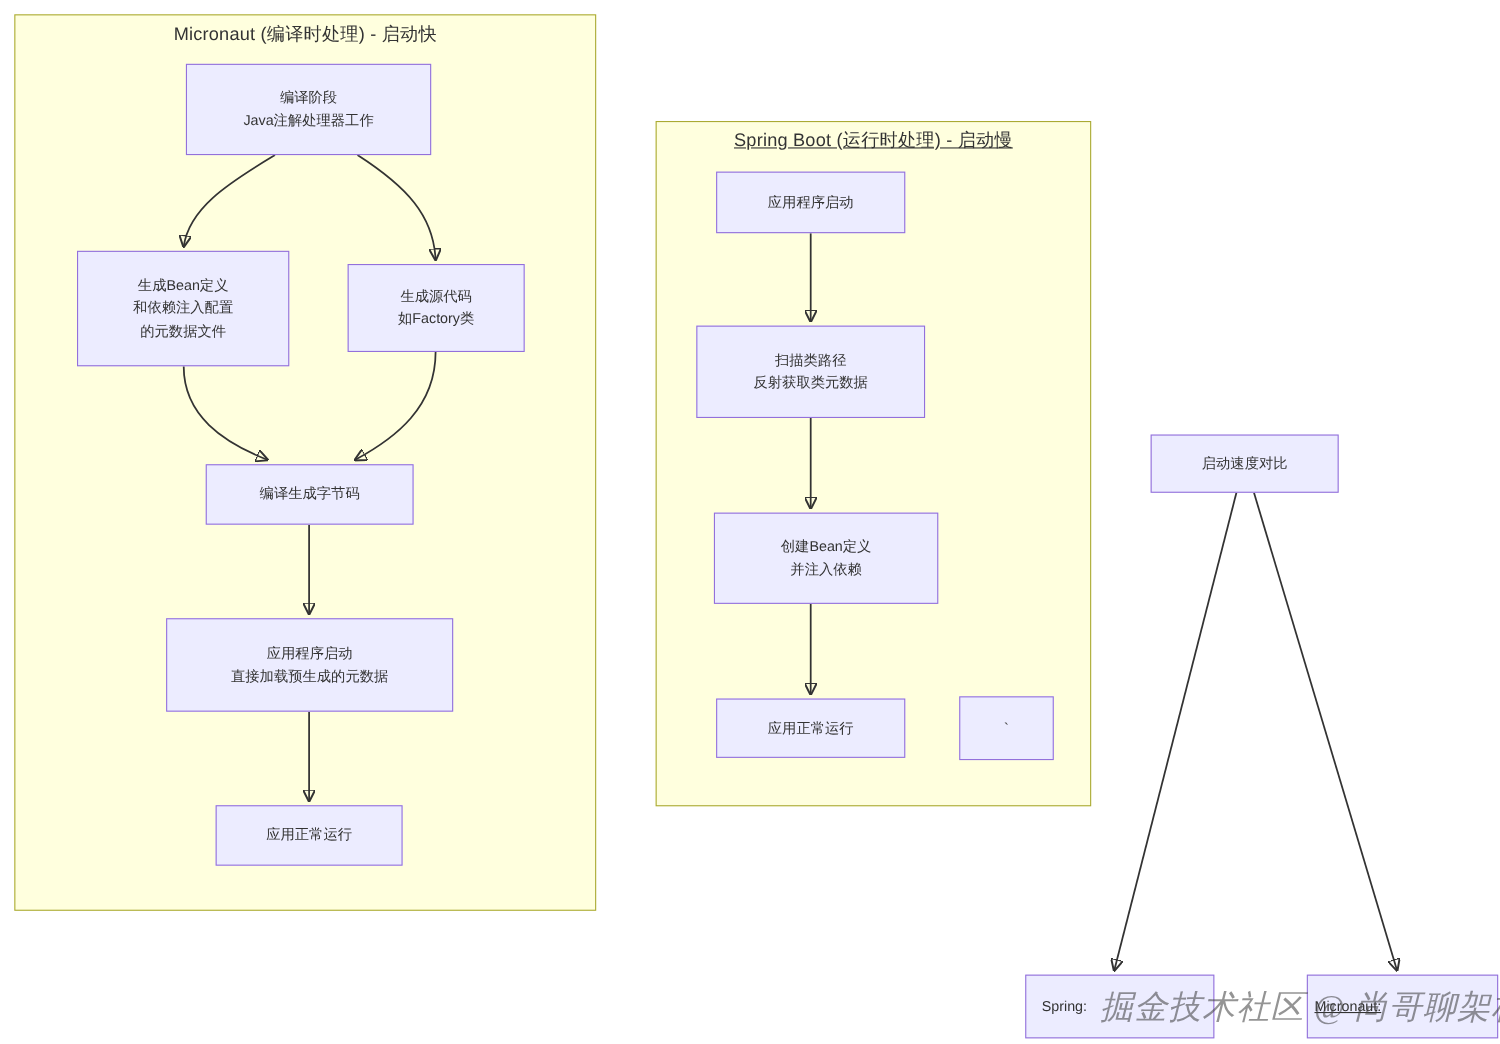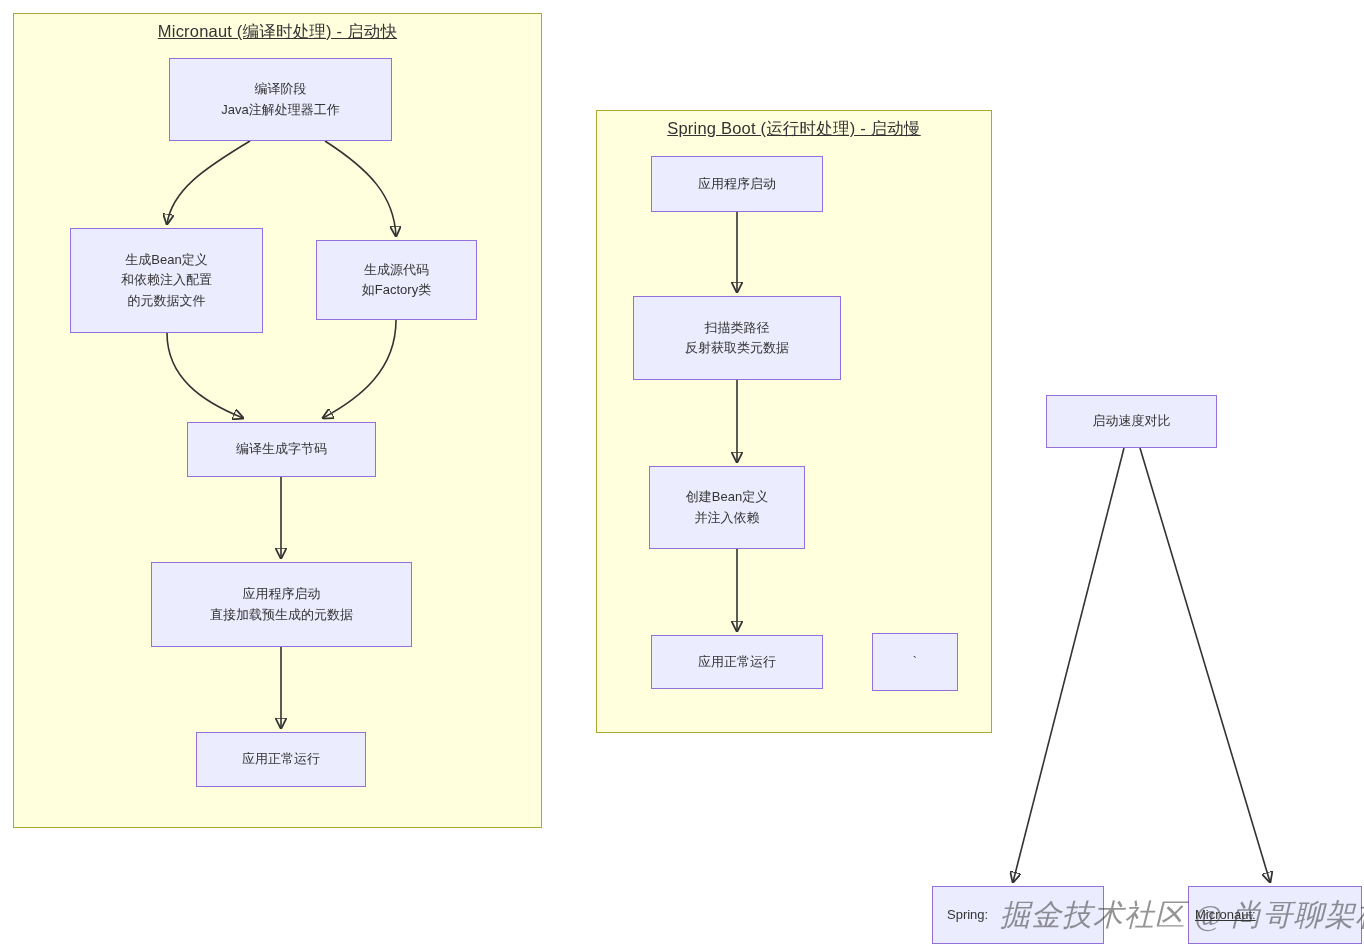--- a/index.html
+++ b/index.html
@@ -91,21 +91,21 @@
     font-style: italic;
     pointer-events: none;
   }
 </style>
 </head>
 <body>
 
 <div id="canvas">
 
   <div class="cluster" style="left:13px; top:13px; width:529px; height:815px;"></div>
-  <div class="cluster-title" style="left:140px; top:20px; width:275px;text-decoration:underline;">Micronaut (编译时处理) - 启动快</div>
+  <div class="cluster-title" style="left:140px; top:20px; width:275px;">Micronaut (编译时处理) - 启动快</div>
 
   <div class="cluster" style="left:596px; top:110px; width:396px; height:623px;"></div>
   <div class="cluster-title" style="left:655px; top:117px; width:278px;text-decoration:underline;">Spring Boot (运行时处理) - 启动慢</div>
 
   <svg id="edges" viewBox="0 0 1364 949" width="1364" height="949">
     <defs>
       <marker id="arrow" viewBox="0 0 10 10" refX="9" refY="5" markerWidth="7" markerHeight="7" orient="auto-start-reverse">
         <path d="M 0 0 L 10 5 L 0 10 z" fill="#333333" stroke="none"></path>
       </marker>
     </defs>
@@ -156,21 +156,21 @@
 
   <div class="node" style="left:651px; top:156px; width:172px; height:56px;">
     <span class="nline">应用程序启动</span>
   </div>
 
   <div class="node" style="left:633px; top:296px; width:208px; height:84px;text-align:right;">
     <span class="nline">扫描类路径</span>
     <span class="nline">反射获取类元数据</span>
   </div>
 
-  <div class="node" style="left:649px; top:466px; width:156px; height:83px;">
+  <div class="node" style="left:649px; top:466px; width:204px; height:83px;">
     <span class="nline">创建Bean定义</span>
     <span class="nline">并注入依赖</span>
   </div>
 
   <div class="node" style="left:651px; top:635px; width:172px; height:54px;">
     <span class="nline">应用正常运行</span>
   </div>
 
   <div class="node tiny" style="left:872px; top:633px; width:86px; height:58px;">
     <span class="nline">`</span>

